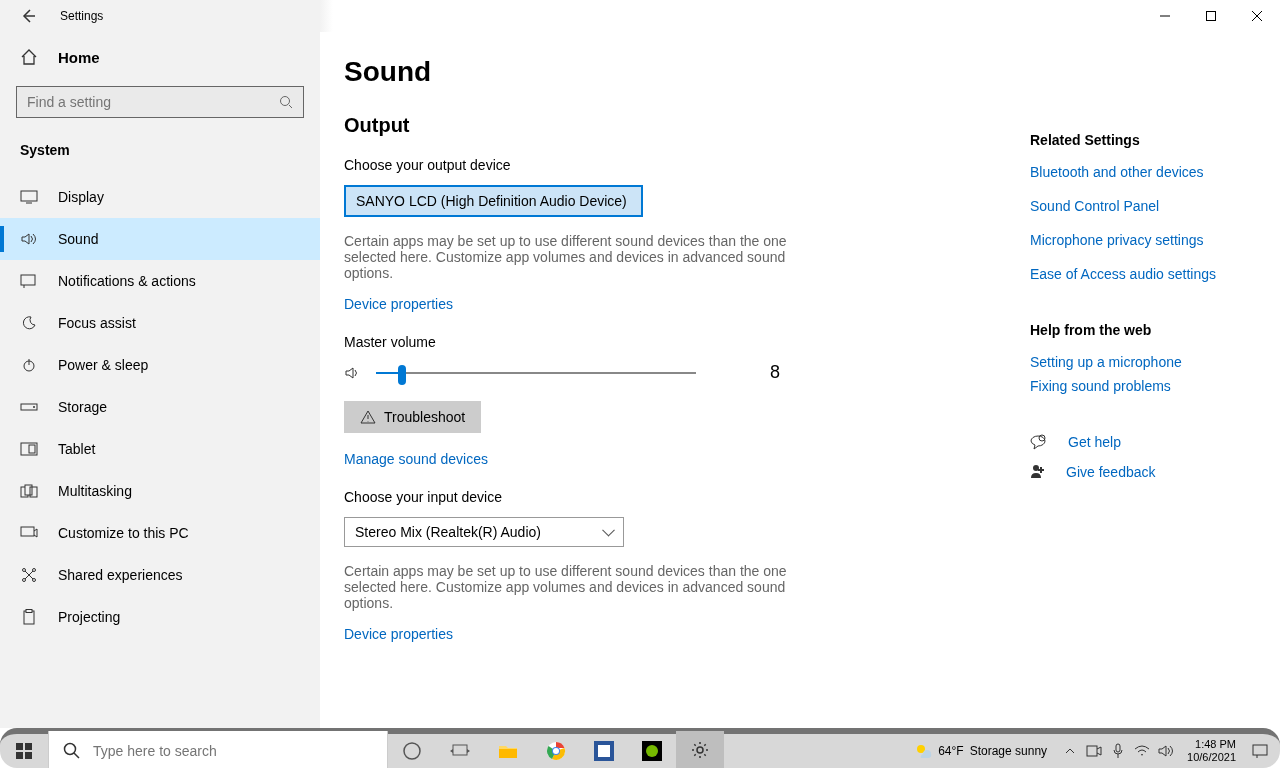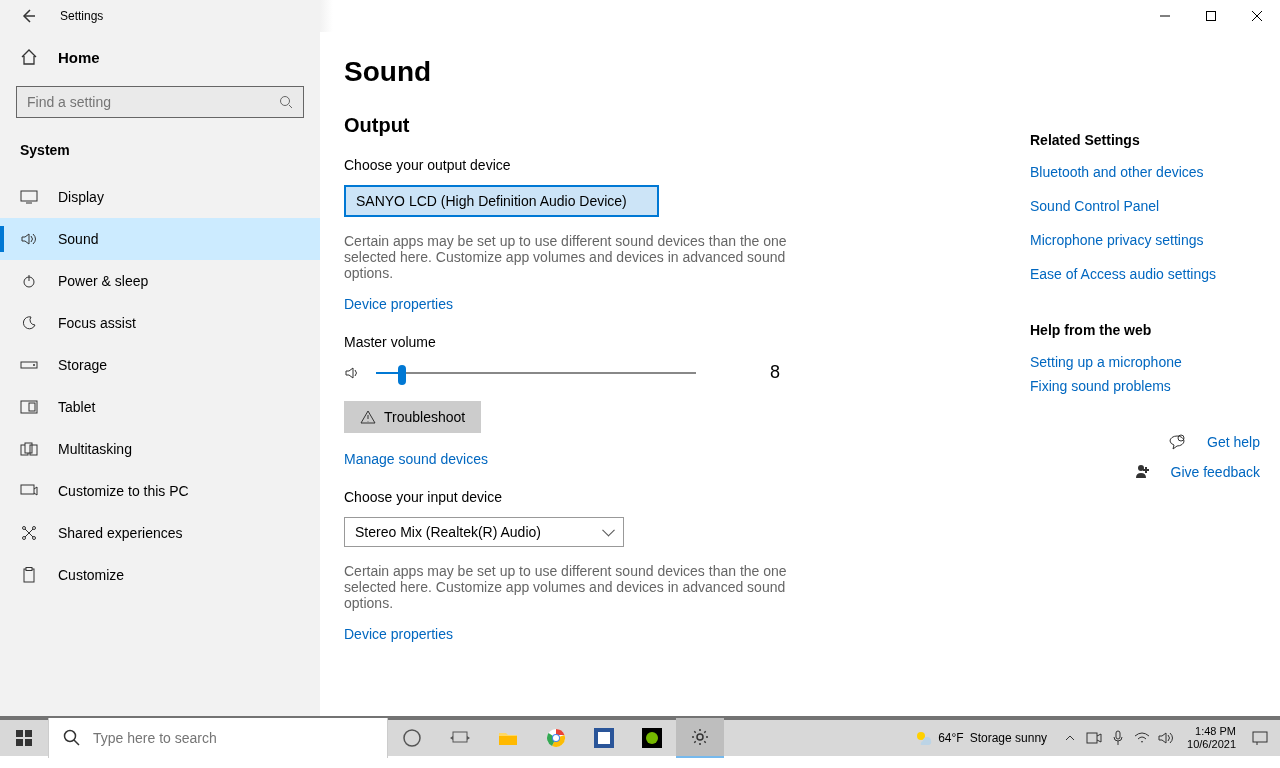--- a/index.html
+++ b/index.html
@@ -20,41 +20,41 @@
 .nav-list { list-style: none; }
 .nav-item { display: flex; align-items: center; gap: 20px; padding: 12px 20px; font-size: 14px; cursor: pointer; position: relative; }
 .nav-item.active { background: #ccebff; }
 .nav-item.active::before { content: ""; position: absolute; left: 0; top: 8px; bottom: 8px; width: 4px; background: #0078d4; }
 .nav-icon { width: 18px; height: 18px; display: flex; align-items: center; justify-content: center; color: #333; }
 
 .content { flex: 1; padding: 24px 260px 24px 24px; overflow-y: auto; position: relative; }
 .page-title { font-size: 28px; font-weight: 600; margin-bottom: 26px; }
 .section-title { font-size: 20px; font-weight: 600; margin-bottom: 20px; }
 .field-label { font-size: 14px; margin-bottom: 12px; }
-.dropdown { border: 1px solid #999; padding: 6px 30px 6px 10px; font-size: 14px; display: inline-block; min-width: 280px; position: relative; cursor: pointer; }
+.dropdown { border: 1px solid #999; padding: 6px 14px 6px 10px; font-size: 14px; display: inline-block; min-width: 280px; position: relative; cursor: pointer; }
 .dropdown.highlighted { border: 2px solid #0078d4; background: #cce4f7; }
 .dropdown::after { content: ""; position: absolute; right: 10px; top: 50%; width: 8px; height: 8px; border-right: 1px solid #555; border-bottom: 1px solid #555; transform: translateY(-70%) rotate(45deg); }
 .dropdown.highlighted::after { content: none; }
 .help-text { font-size: 14px; color: #666; margin: 16px 0 14px 0; max-width: 460px; }
 .link { color: #0067c0; font-size: 14px; cursor: pointer; margin-bottom: 22px; display: inline-block; }
 
 .volrow { display: flex; align-items: center; gap: 14px; margin-top: 8px; margin-bottom: 18px; }
 .slider-track { position: relative; width: 320px; height: 2px; background: #888; }
 .slider-fill { position: absolute; left: 0; top: 0; bottom: 0; background: #0078d4; }
 .slider-thumb { position: absolute; top: -7px; width: 8px; height: 20px; background: #0078d4; border-radius: 4px; transform: translateX(-50%); }
 .vol-number { font-size: 18px; margin-left: 60px; }
 .btn-secondary { background: #ccc; border: none; padding: 8px 16px; font-size: 14px; cursor: pointer; display: inline-flex; align-items: center; gap: 8px; }
 
 .right-rail { position: absolute; right: 20px; top: 100px; width: 230px; }
 .rail-heading { font-size: 14px; font-weight: 600; margin-bottom: 16px; }
 .rail-link { display: block; color: #0067c0; font-size: 14px; margin-bottom: 18px; cursor: pointer; }
-.rail-row { display: flex; align-items: center; gap: 20px; margin-bottom: 14px; cursor: pointer; justify-content: flex-end; }
+.rail-row { display: flex; align-items: center; gap: 20px; margin-bottom: 14px; cursor: pointer; }
 .rail-row .rail-link { margin-bottom: 0; }
 
-.taskbar { position: absolute; bottom: 12px; left: 0; width: 1280px; height: 40px; background: #d8d8d8; display: flex; align-items: center; border-top: 4px solid #737373; }
+.taskbar { position: absolute; bottom: 0; left: 0; width: 1280px; height: 40px; background: #d8d8d8; display: flex; align-items: center; border-top: 6px solid #737373; border-radius: 17px; }
 .start-btn { width: 48px; height: 40px; display: flex; align-items: center; justify-content: center; cursor: pointer; }
 .task-search { flex: 0 0 340px; height: 40px; background: #fff; display: flex; align-items: center; padding: 0 14px; gap: 12px; border-left: 1px solid #ccc; border-right: 1px solid #ccc; }
 .task-search input { border: none; outline: none; font-size: 14px; color: #666; background: transparent; }
 .task-icons { display: flex; align-items: center; height: 40px; }
 .task-icon { width: 48px; height: 40px; display: flex; align-items: center; justify-content: center; cursor: pointer; }
 .task-icon.active { background: #bebebe; border-bottom: 2px solid #76b9ed; }
 .systray { margin-left: auto; display: flex; align-items: center; gap: 6px; padding-right: 8px; height: 32px; }
 .tray-icon { width: 18px; height: 18px; display: flex; align-items: center; justify-content: center; cursor: pointer; }
 .weather { display: flex; align-items: center; gap: 6px; font-size: 12px; padding: 0 8px; cursor: pointer; }
 .clock { font-size: 11px; text-align: right; line-height: 1.2; padding: 0 6px; cursor: pointer; }
@@ -128,34 +128,43 @@
           <span class="nav-icon">
               <svg width="18" height="14" viewBox="0 0 18 14">
                 <path d="M2 5 H5 L9 2 V12 L5 9 H2 Z" stroke="#333" fill="none"></path>
                 <path d="M11 4 Q14 7 11 10 M13 2 Q18 7 13 12" stroke="#333" fill="none"></path>
               </svg>
             </span>
           <span>Sound</span>
         </li>
         <li class="nav-item">
           <span class="nav-icon">
+              <svg width="18" height="14" viewBox="0 0 18 14">
+                <rect x="1" y="1" width="14" height="10" stroke="#333" fill="none"></rect>
+                <path d="M4 11 L4 14" stroke="#333"></path>
+              </svg>
+            </span>
+          <span>Notifications &amp; actions</span>
+        </li>
+        <li class="nav-item">
+          <span class="nav-icon">
+              <svg width="16" height="16" viewBox="0 0 16 16">
+                <path d="M10 2 A6 6 0 1 0 14 10 A5 5 0 0 1 10 2" stroke="#333" fill="none"></path>
+              </svg>
+            </span>
+          <span>Focus assist</span>
+        </li>
+        <li class="nav-item">
+          <span class="nav-icon">
               <svg width="16" height="16" viewBox="0 0 16 16">
                 <circle cx="8" cy="9" r="5" stroke="#333" fill="none"></circle>
                 <path d="M8 2 V8" stroke="#333"></path>
               </svg>
             </span>
           <span>Power &amp; sleep</span>
-        </li>
-        <li class="nav-item">
-          <span class="nav-icon">
-              <svg width="16" height="16" viewBox="0 0 16 16">
-                <path d="M10 2 A6 6 0 1 0 14 10 A5 5 0 0 1 10 2" stroke="#333" fill="none"></path>
-              </svg>
-            </span>
-          <span>Focus assist</span>
         </li>
         <li class="nav-item">
           <span class="nav-icon">
               <svg width="18" height="12" viewBox="0 0 18 12">
                 <rect x="1" y="3" width="16" height="6" stroke="#333" fill="none"></rect>
                 <circle cx="14" cy="6" r="1" fill="#333"></circle>
               </svg>
             </span>
           <span>Storage</span>
         </li>
@@ -199,21 +208,21 @@
             </span>
           <span>Shared experiences</span>
         </li>
         <li class="nav-item">
           <span class="nav-icon">
               <svg width="14" height="16" viewBox="0 0 14 16">
                 <rect x="2" y="2" width="10" height="13" stroke="#333" fill="none"></rect>
                 <rect x="4" y="0.5" width="6" height="3" stroke="#333" fill="#f2f2f2"></rect>
               </svg>
             </span>
-          <span>Customize</span>
+          <span>Projecting</span>
         </li>
       </ul>
     </div>
 
     <div class="content">
       <h1 class="page-title">Sound</h1>
 
       <h2 class="section-title">Output</h2>
       <div class="field-label">Choose your output device</div>
       <div class="dropdown highlighted">

